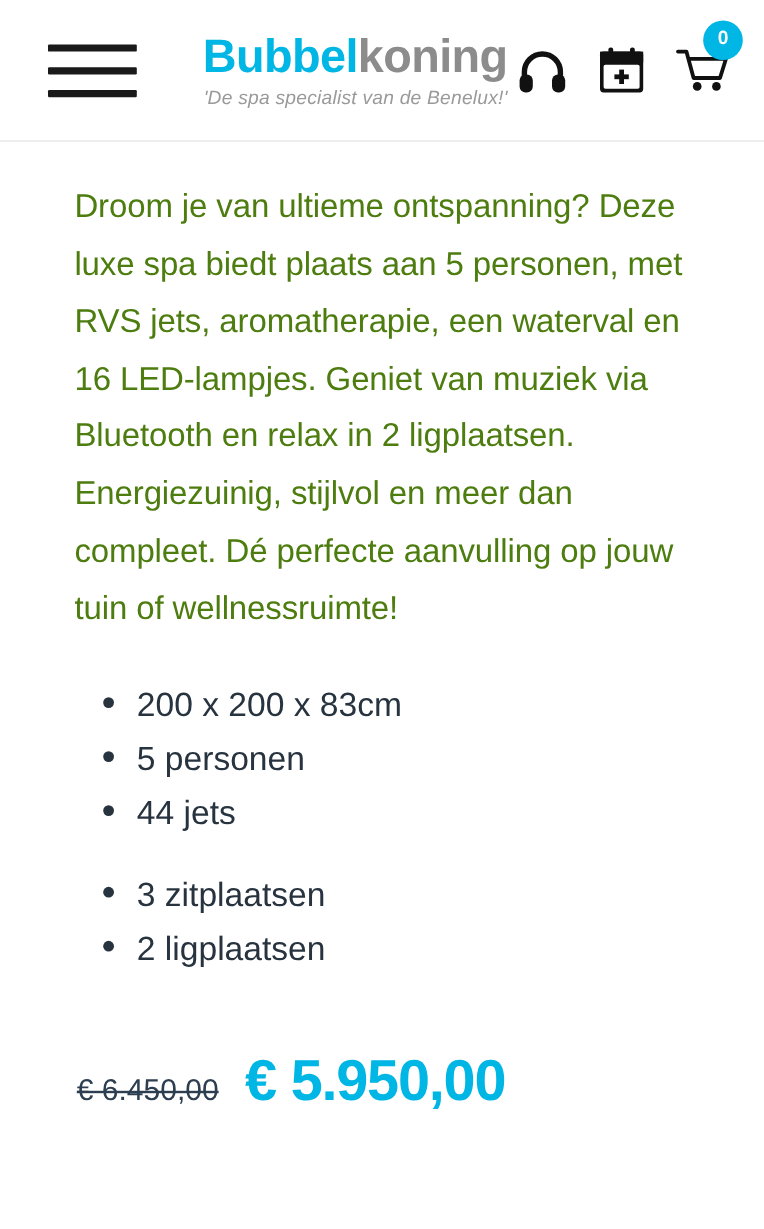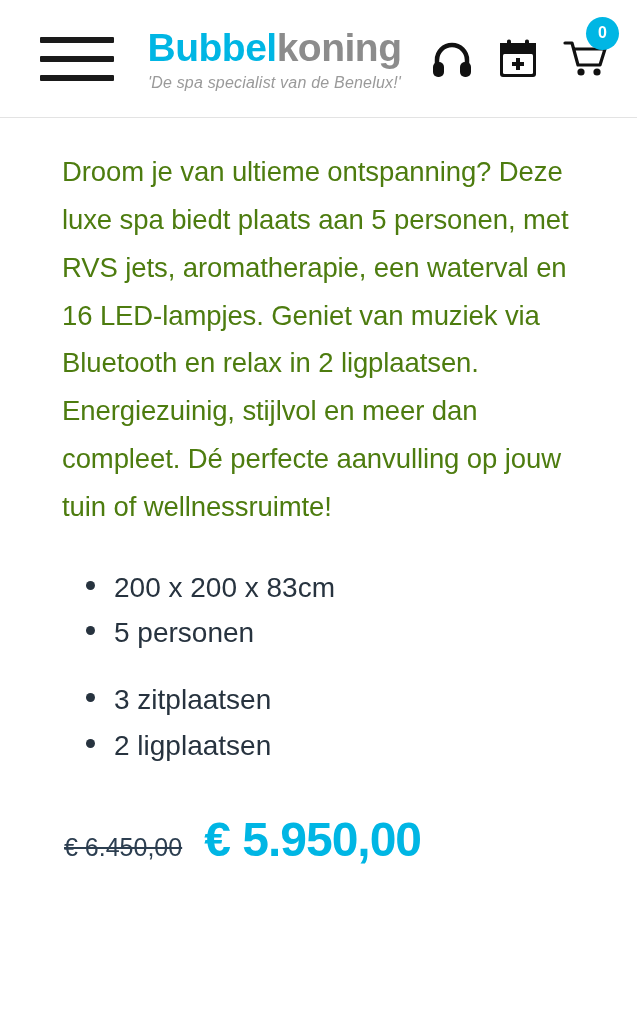--- a/index.html
+++ b/index.html
@@ -47,21 +47,21 @@
     display: block;
     height: 6px;
     background: #1a1a1a;
     border-radius: 1px;
     width: 100%;
   }
   .brand {
     flex: 1 1 auto;
     display: flex;
     flex-direction: column;
-    align-items: center;
+    align-items: flex-end;
     justify-content: center;
     margin-top: 2px;
   }
   .brand-title {
     font-size: 39px;
     font-weight: bold;
     line-height: 1;
     letter-spacing: -0.5px;
     white-space: nowrap;
   }
@@ -137,21 +137,21 @@
     left: 4px;
     top: 16px;
     width: 9px;
     height: 9px;
     border-radius: 50%;
     background: #27333f;
   }
 
   
   .price-row {
-    margin-top: 44px;
+    margin-top: 60px;
     display: flex;
     align-items: baseline;
     padding-left: 2px;
   }
   .price-old {
     font-size: 25px;
     color: #2c3e50;
     text-decoration: line-through;
     text-decoration-thickness: 2px;
     margin-right: 22px;
@@ -219,20 +219,21 @@
     </div>
   </div>
 
   <div class="content">
 
     <p class="desc">Droom je van ultieme ontspanning? Deze luxe spa biedt plaats aan 5 personen, met RVS jets, aromatherapie, een waterval en 16 LED-lampjes. Geniet van muziek via Bluetooth en relax in 2 ligplaatsen. Energiezuinig, stijlvol en meer dan compleet. Dé perfecte aanvulling op jouw tuin of wellnessruimte!</p>
 
     <ul class="spec-list">
       <li>200 x 200 x 83cm</li>
       <li>5 personen</li>
+      <li>44 jets</li>
     </ul>
 
     <ul class="spec-list" style="margin-top:22px;">
       <li>3 zitplaatsen</li>
       <li>2 ligplaatsen</li>
     </ul>
 
     <div class="price-row">
       <span class="price-old">€ 6.450,00</span>
       <span class="price-new">€ 5.950,00</span>

